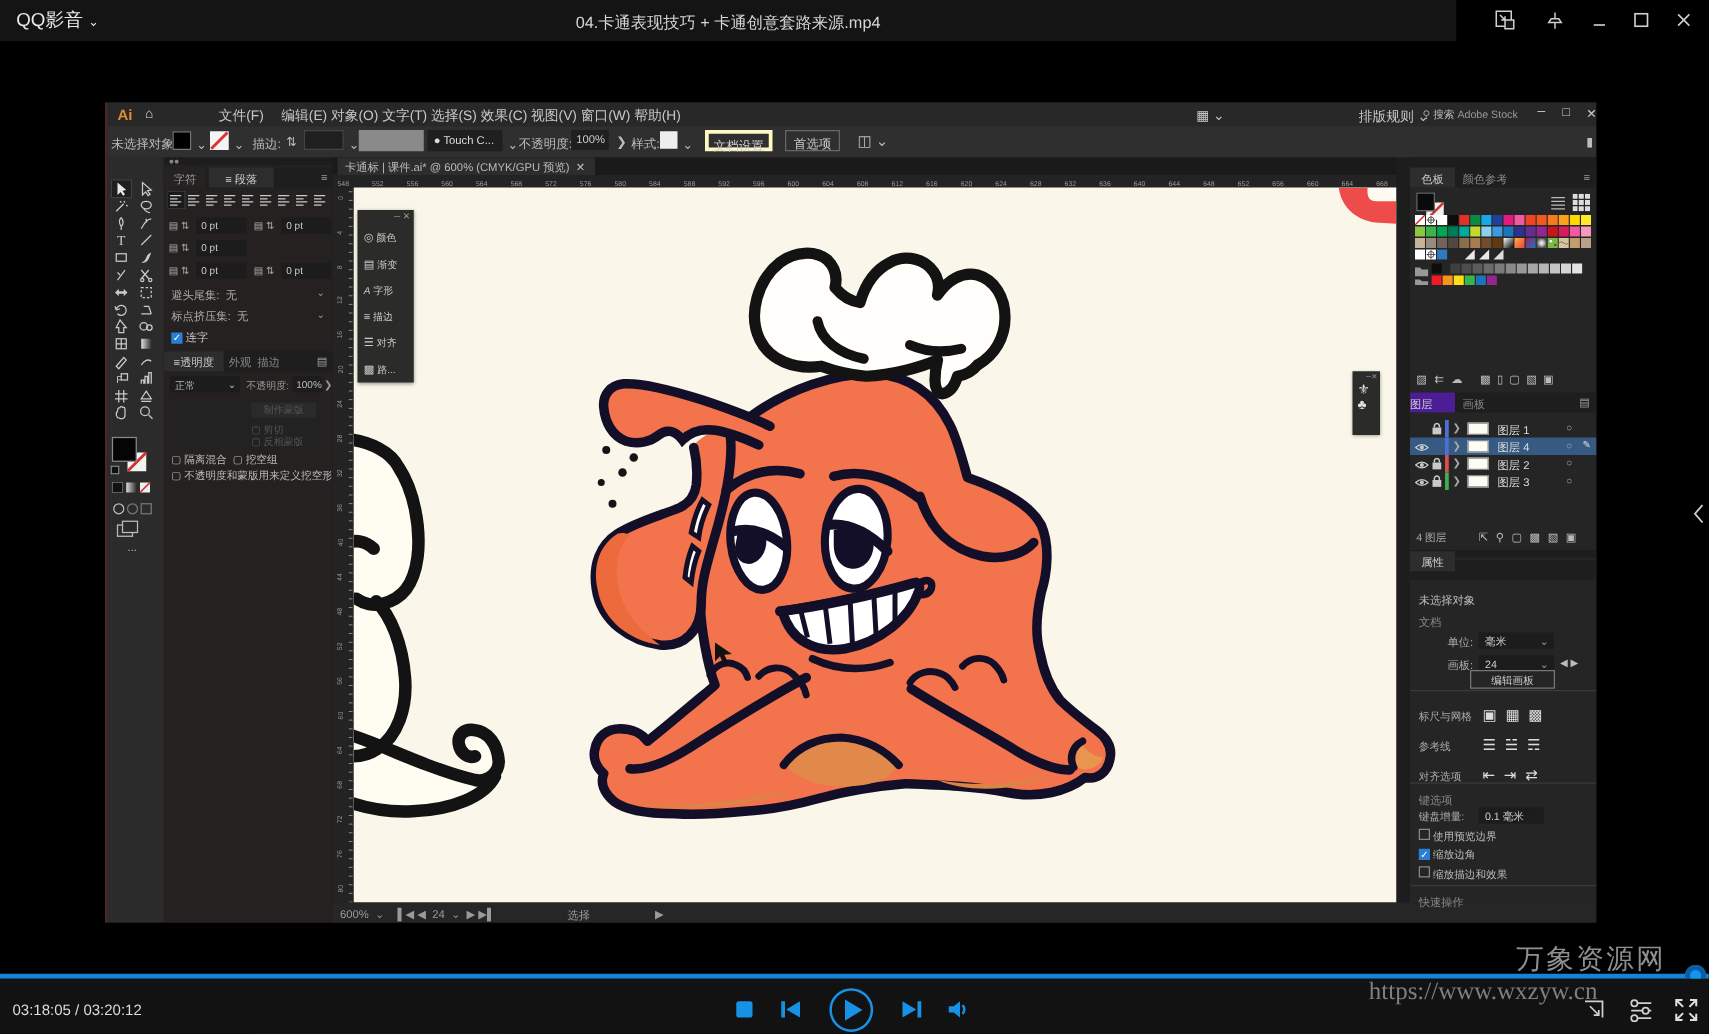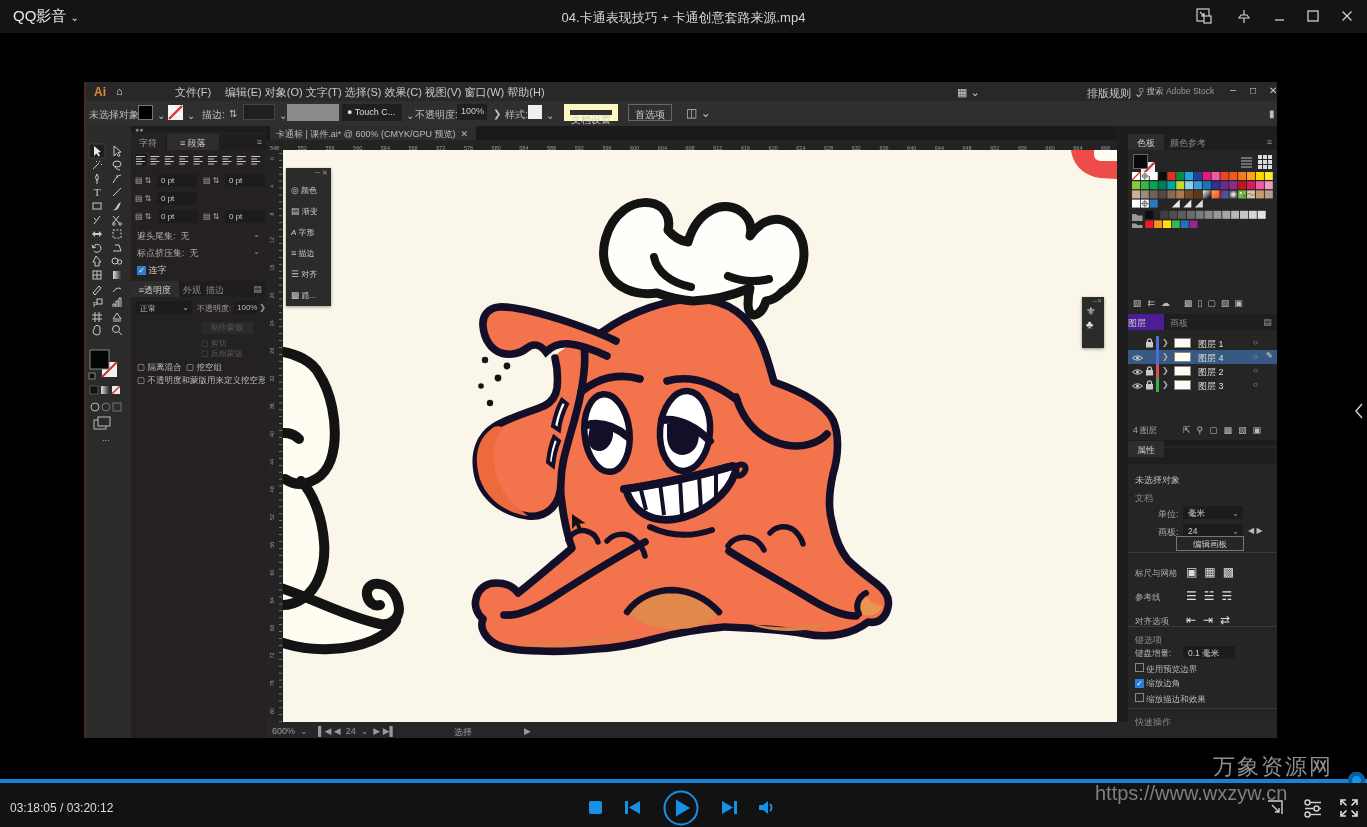--- a/index.html
+++ b/index.html
@@ -1,19 +1,19 @@
 <!DOCTYPE html>
 <html><head>
 <meta charset="utf-8">
 <style>
   * { margin:0; padding:0; box-sizing:border-box; }
   html,body { width:1367px; height:827px; background:#000; overflow:hidden;
     font-family:"Liberation Sans", sans-serif; }
   
-  #titlebar { position:absolute; left:0; top:0; width:1367px; height:33px; background:#141414; }
+  #titlebar { position:absolute; left:0; top:0; width:1165px; height:33px; background:#141414; }
   #qq { position:absolute; left:13px; top:7px; color:#e8e8e8; font-size:15px; }
   #vtitle { position:absolute; left:0; top:9px; width:100%; text-align:center; color:#d6d6d6; font-size:13px; }
   .titleicon { position:absolute; top:8px; }
   
   #ai { position:absolute; left:84px; top:82px; width:1193px; height:656px; background:#242424; }
   #aileft { position:absolute; left:0; top:0; width:2px; height:656px; background:#4a2a20; }
   #menubar { position:absolute; left:2px; top:0; width:1191px; height:19px; background:#282828; color:#c9c9c9; font-size:11px; }
   #menus { position:absolute; left:69px; top:3px;margin-left:20px; }
   #menus span { margin-right:14px; }
   #optbar { position:absolute; left:2px; top:19px; width:1191px; height:25px; background:#2f2f2f; color:#bdbdbd; font-size:10px; }
@@ -31,21 +31,21 @@
   #statusbar { position:absolute; left:0; top:596px; width:1011px; height:16px; background:#262626; color:#9a9a9a; font-size:9px; }
   
   #rdock { position:absolute; left:862px; top:0px; width:149px; height:596px; background:#252525; }
   
   #progress { position:absolute; left:0; top:779px; width:1367px; height:4px; background:#1483d8; }
   #knob { position:absolute; left:1348px; top:772px; width:17px; height:17px; border-radius:50%; background:#1196f0; box-shadow:inset 0 0 0 4px #0a5ea3; }
   #ctrlbar { position:absolute; left:0; top:783px; width:1367px; height:44px; background:#121212; }
   #timetxt { position:absolute; left:10px; top:801px; color:#dcdcdc; font-size:12px; }
   
   #wm1 { position:absolute; left:1213px; top:752px; color:#8f8f8f; font-size:22px; letter-spacing:2px; }
-  #wm2 { position:absolute; left:1095px; top:782px; color:#7f7f7f; font-size:20px; font-family:Liberation Sans, sans-serif; }
+  #wm2 { position:absolute; left:1095px; top:782px; color:#7f7f7f; font-size:20px; font-family:Liberation Serif, serif; }
   .chev { position:absolute; color:#ddd; }
 </style>
 </head>
 <body>
 
   <div id="titlebar">
     <span id="qq">QQ影音 <span style="font-size:10px;">⌄</span></span>
     <div id="vtitle">04.卡通表现技巧 + 卡通创意套路来源.mp4</div>
     <svg class="titleicon" style="left:1196px" width="17" height="17" viewBox="0 0 17 17" fill="none" stroke="#cfcfcf" stroke-width="1.2">
       <rect x="1" y="1" width="12" height="12"></rect>
@@ -94,21 +94,21 @@
       <span style="position:absolute;left:193px;top:9px;">⌄</span>
       <span style="position:absolute;left:201px;top:3px;width:52px;height:17px;background:#8a8a8a;"></span>
       <span style="position:absolute;left:256px;top:3px;width:60px;height:17px;background:#1f1f1f;color:#ddd;padding:3px 0 0 5px;font-size:9px;">● Touch C...</span>
       <span style="position:absolute;left:320px;top:9px;">⌄</span>
       <span style="position:absolute;left:329px;top:7px;">不透明度:</span>
       <span style="position:absolute;left:371px;top:3px;width:30px;height:16px;background:#1f1f1f;color:#ccc;padding:2px 0 0 4px;font-size:9px;">100%</span>
       <span style="position:absolute;left:407px;top:7px;">❯</span>
       <span style="position:absolute;left:419px;top:7px;">样式:</span>
       <span style="position:absolute;left:442px;top:4px;width:14px;height:14px;background:#eee;"></span>
       <span style="position:absolute;left:460px;top:9px;">⌄</span>
-      <span style="position:absolute;left:478px;top:3px;width:54px;height:17px;border:6px solid #fef9c3;color:#ccc;text-align:center;padding-top:3px;">文档设置</span>
+      <span style="position:absolute;left:478px;top:3px;width:54px;height:17px;border:3px solid #fef9c3;color:#ccc;text-align:center;padding-top:3px;">文档设置</span>
       <span style="position:absolute;left:542px;top:3px;width:44px;height:17px;border:1px solid #666;color:#ccc;text-align:center;padding-top:3px;">首选项</span>
       <span style="position:absolute;left:600px;top:5px;font-size:12px;">◫ ⌄</span>
       <span style="position:absolute;left:1183px;top:7px;">▮</span>
     </div>
     <div id="toolbar">
       <svg width="45" height="612" viewBox="0 0 45 612" style="position:absolute;left:0;top:0">
         <defs>
           <linearGradient id="tgrad" x1="0" y1="0" x2="1" y2="0">
             <stop offset="0" stop-color="#ddd"></stop>
             <stop offset="1" stop-color="#333"></stop>

